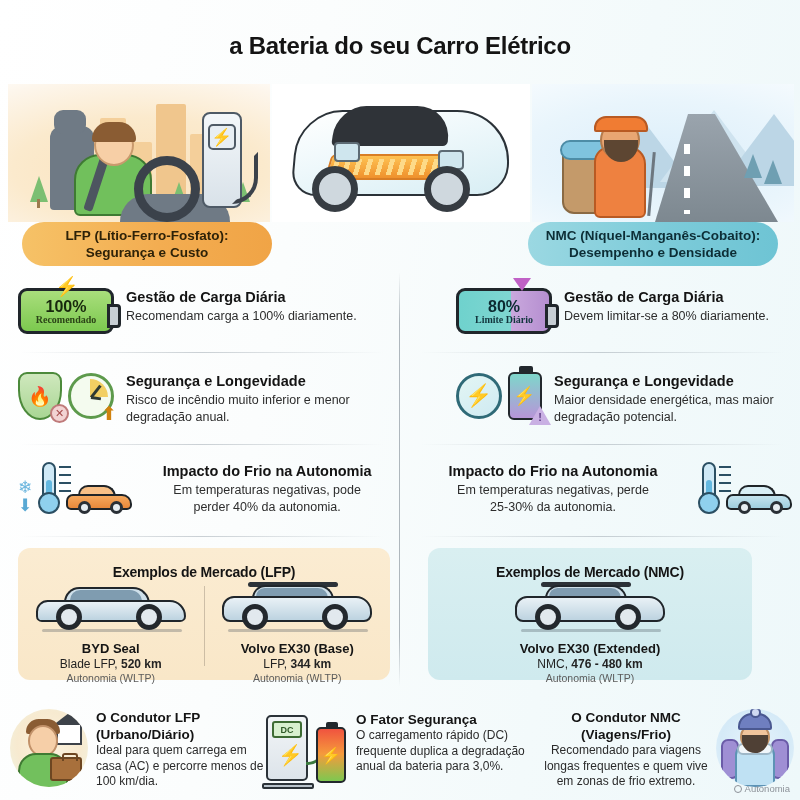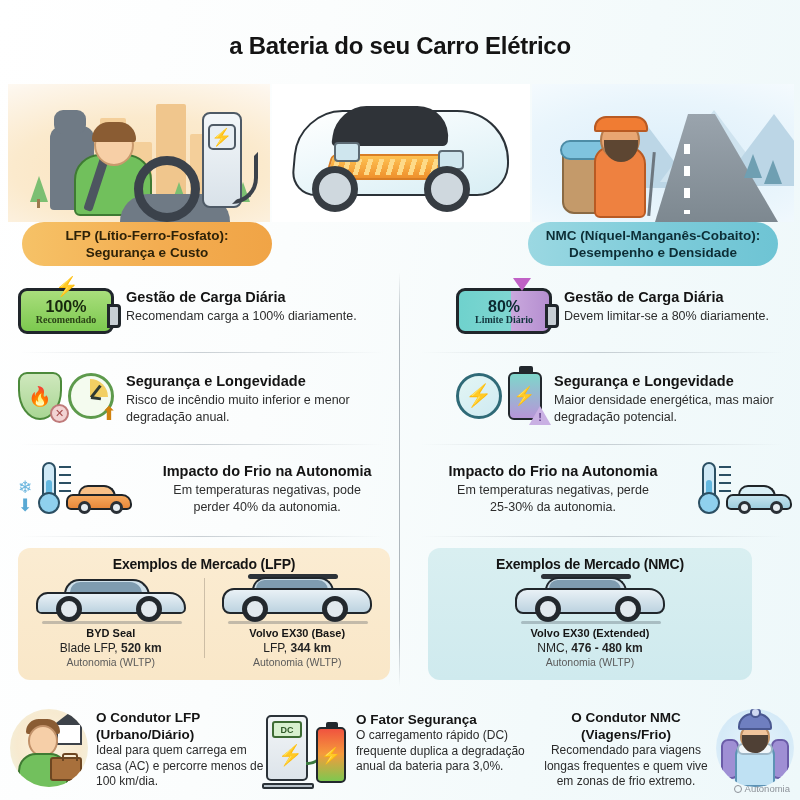--- a/index.html
+++ b/index.html
@@ -232,26 +232,26 @@
   .car-orange .car-lower{ background:linear-gradient(180deg,#f5a85d,#e8883a);}
   .car-orange .car-upper{ background:#f7bf86;}
   .car-blue .car-lower{ background:linear-gradient(180deg,#c4e3ee,#9fcede);}
   .car-blue .car-upper{ background:#d8eef5;}
 
   
   .mcard{ position:absolute; top:548px; height:132px; border-radius:12px; z-index:4;}
   .mcard-l{ left:18px; width:372px; background:linear-gradient(180deg,#fbecd2,#f9e7c8);}
   .mcard-r{ left:428px; width:324px; background:linear-gradient(180deg,#d9eff1,#cfeaee);}
   .mcard-title{ text-align:center; font-size:14px; font-weight:bold; color:#141414;
-        padding-top:8px; letter-spacing:-0.2px;}
+        padding-top:16px; letter-spacing:-0.2px;}
   .mcard-body{ display:flex; align-items:flex-start; justify-content:center; height:96px;}
   .mcell{ flex:1; display:flex; flex-direction:column; align-items:center; padding-top:2px;}
   .mcell-sep{ width:1px; align-self:stretch; margin:6px 0 10px;
         background:rgba(120,110,95,.35);}
-  .mname{ font-size:11px;font-weight:bold;color:#151515;line-height:16px;}
+  .mname{ font-size:13px;font-weight:bold;color:#151515;line-height:16px;margin-top:8px;}
   .mspec{ font-size:12px;color:#232323;line-height:15px;}
   .mspec b{ font-weight:bold;}
   .mnote{ font-size:10.5px;color:#5b5b5b;line-height:13px;}
 
   
   .bigcar{ position:relative; width:150px; height:48px; margin-bottom:3px;}
   .bc-body{ position:absolute; left:0; bottom:8px; width:150px;height:22px;
         background:linear-gradient(180deg,#e9f1f6,#bdd3e0);
         border:2px solid #20262b; border-radius:16px 22px 8px 8px;}
   .bc-cabin{ position:absolute; left:28px; bottom:26px; width:86px;height:17px;

